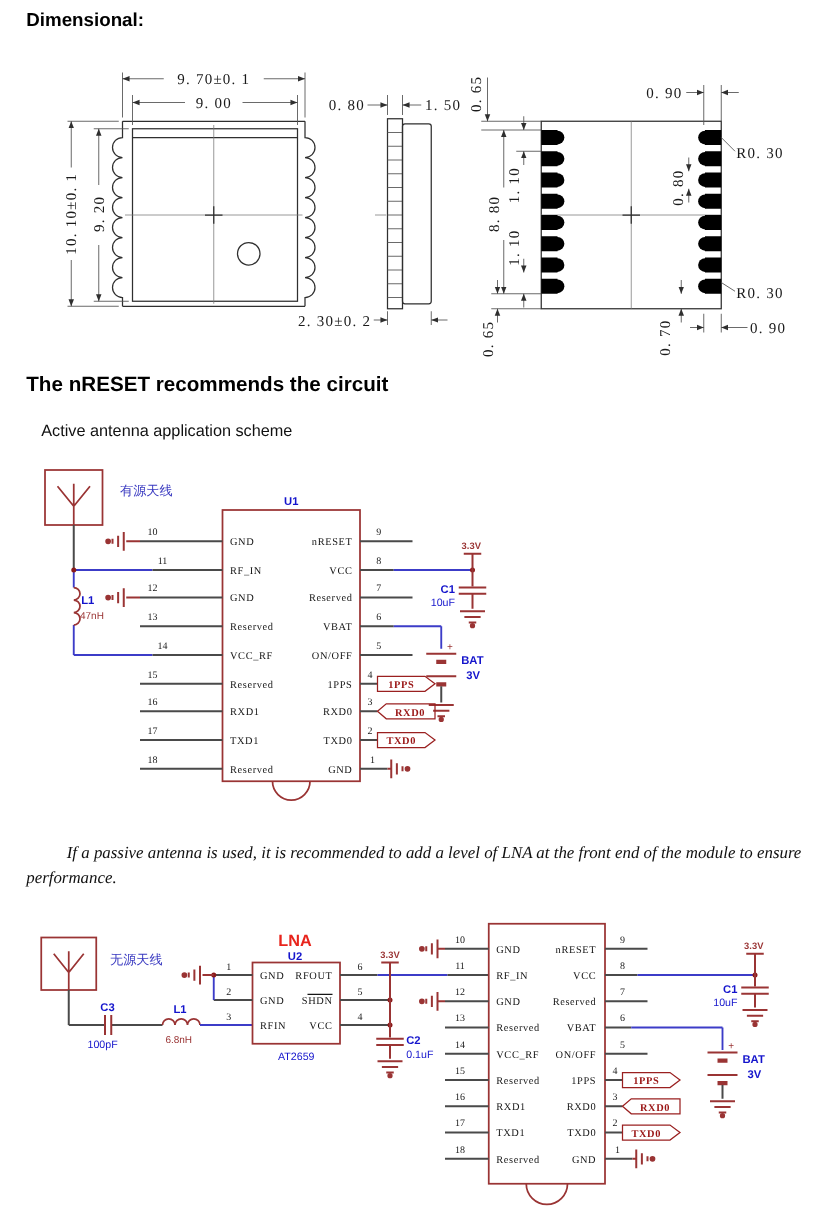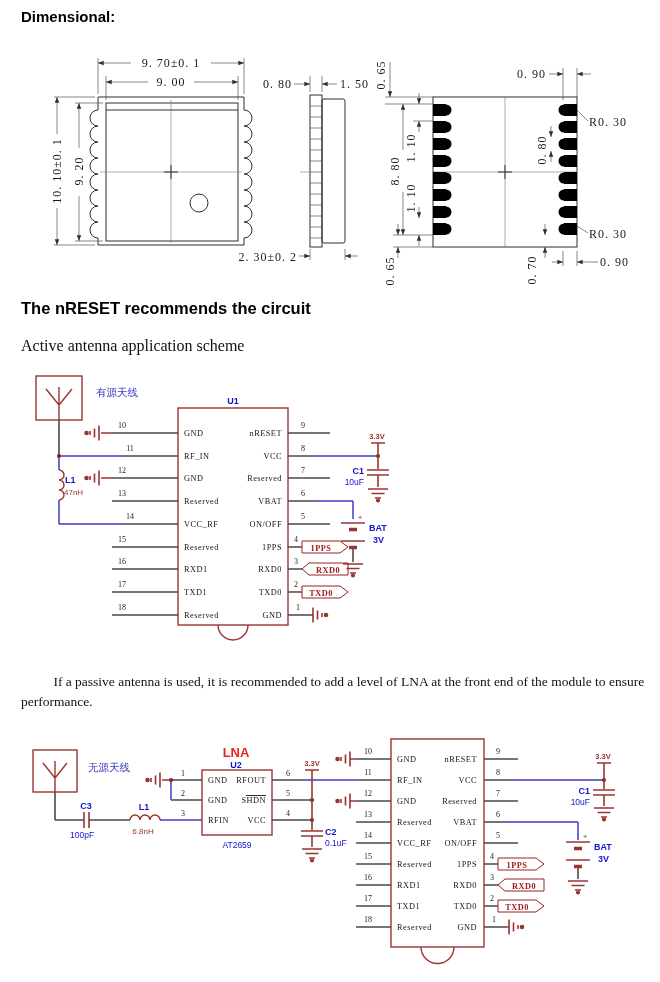--- a/index.html
+++ b/index.html
@@ -1,23 +1,23 @@
 <!DOCTYPE html>
 <html><head>
 <meta charset="utf-8">
 <style>
   html,body{margin:0;padding:0;background:#fff;}
   #page{position:relative;width:660px;height:982px;background:#fff;overflow:hidden;
         font-family:"Liberation Serif",serif;color:#111;}
   .h-sans{font-family:"Liberation Sans",sans-serif;font-weight:bold;color:#000;}
   #title-dimensional{position:absolute;left:21px;top:8px;font-size:15px;}
   #title-circuit{position:absolute;left:21px;top:299px;font-size:16.5px;}
-  #active-scheme{position:absolute;left:21px;top:337px;font-size:16px;font-family:Liberation Serif, serif;}
+  #active-scheme{position:absolute;left:33px;top:337px;font-size:13px;font-family:Liberation Sans, sans-serif;}
   #passive-note{position:absolute;left:21px;top:672px;width:624px;font-size:13.5px;line-height:1.5;
-                text-indent:2.4em;font-family:"Liberation Serif",serif;}
+                text-indent:2.4em;font-family:"Liberation Serif",serif;font-style:italic;}
   svg{position:absolute;left:0;}
   #svg-dim{top:40px;}
   #svg-c1{top:365px;}
   #svg-c2{top:725px;}
   svg text{font-family:"Liberation Serif",serif;fill:#1a1a1a;}
   .dimtxt{font-size:12px;letter-spacing:1px;}
   .pinname{font-size:8.3px;letter-spacing:.5px;fill:#151515;}
   .pinnum{font-size:8px;fill:#222;}
   .refblue{font-family:"Liberation Sans",sans-serif;font-weight:bold;font-size:9px;fill:#1414cc;}
   .valblue{font-family:"Liberation Sans",sans-serif;font-size:8.5px;fill:#1414cc;}

